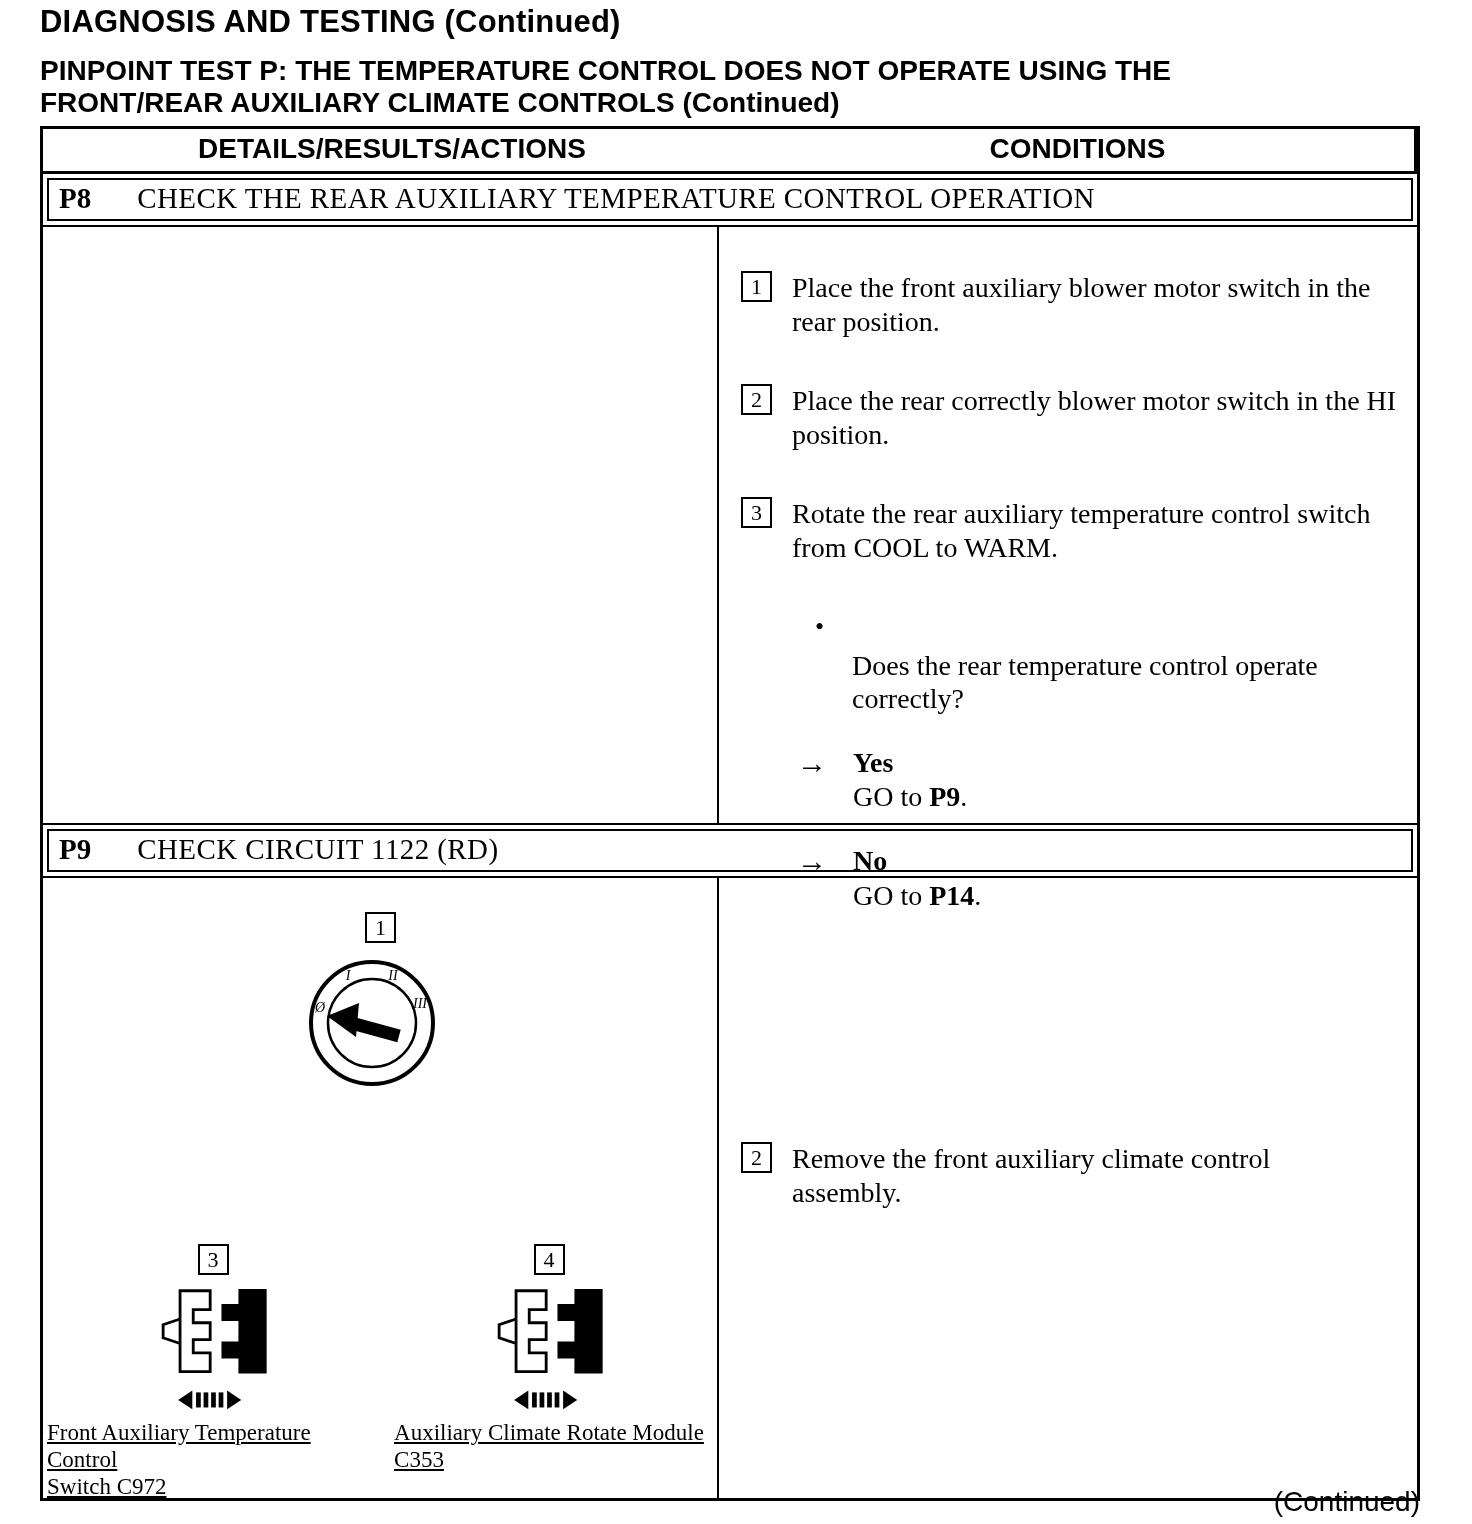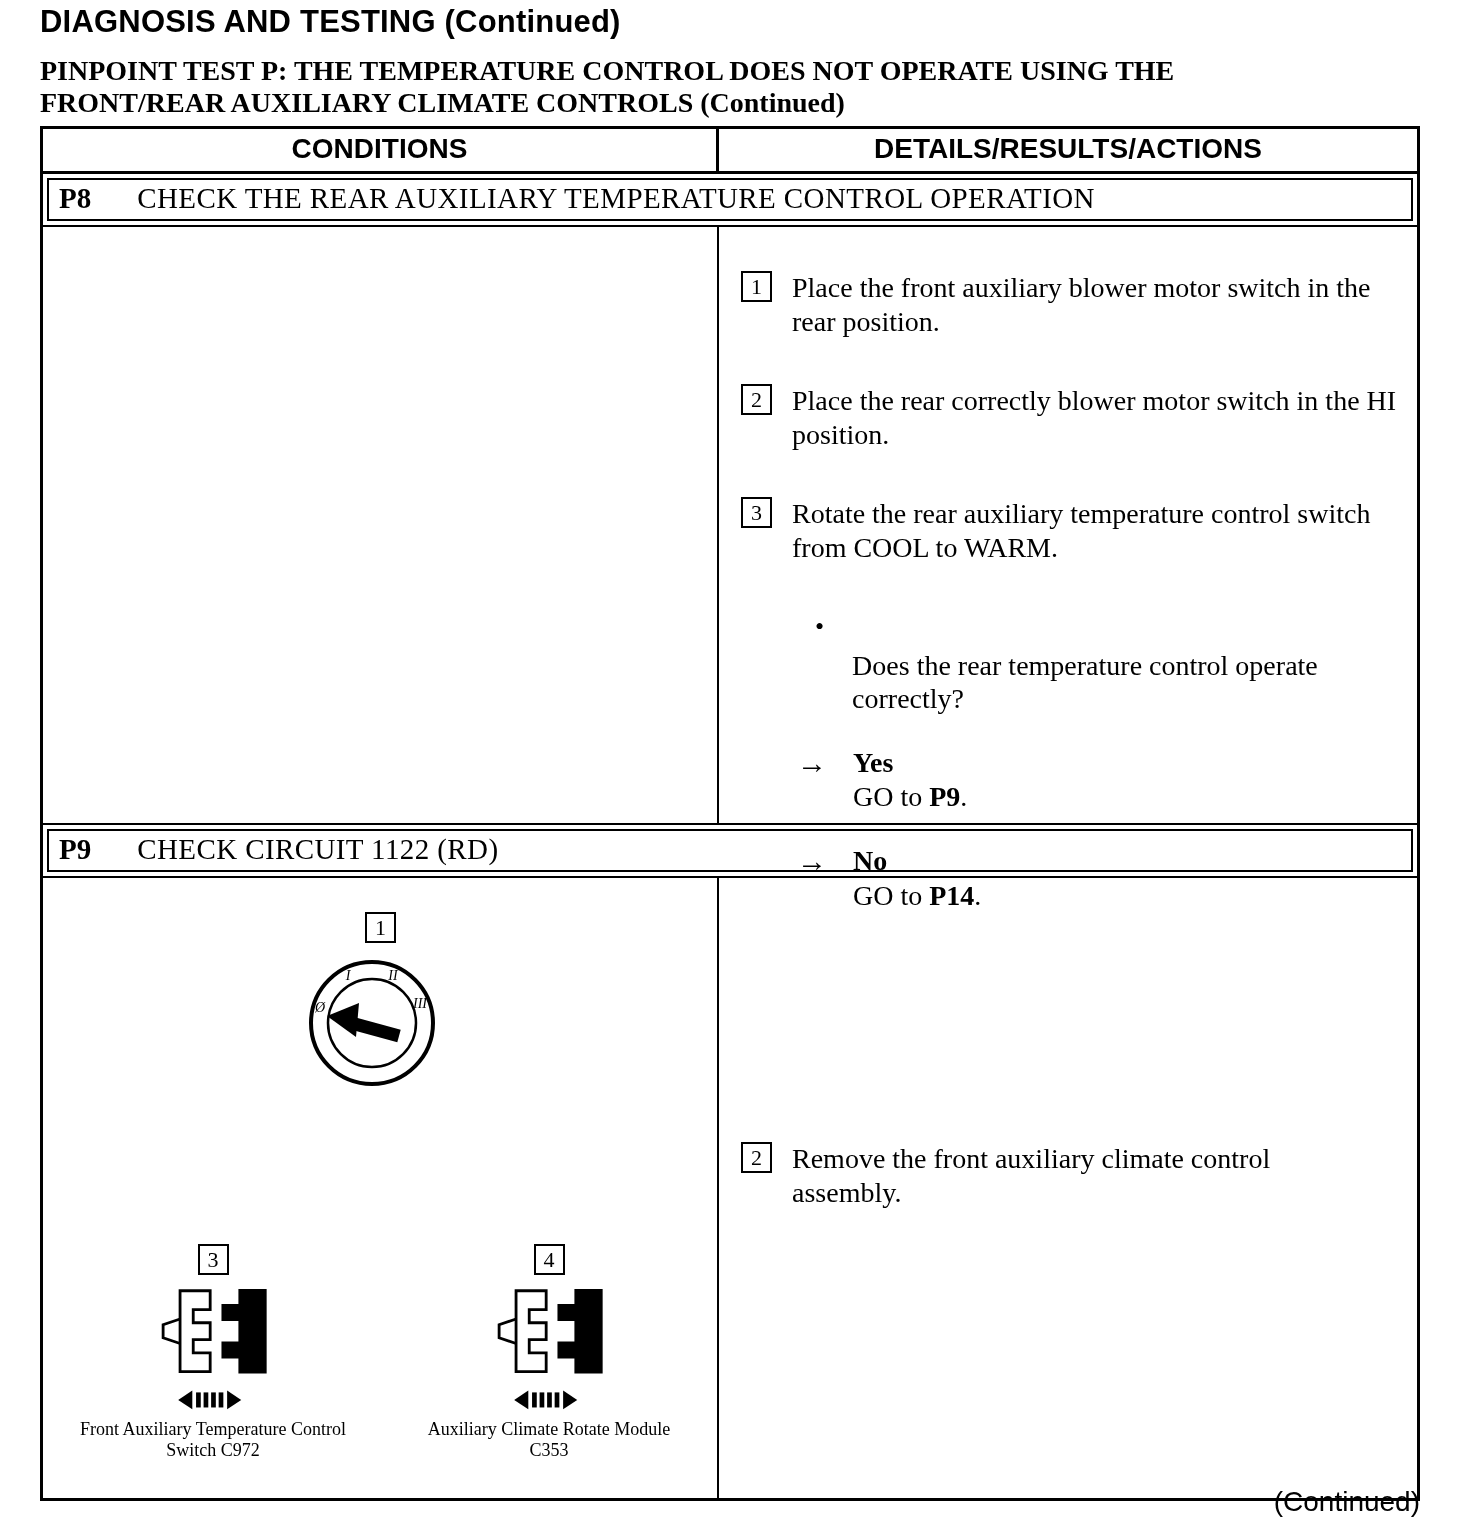--- a/index.html
+++ b/index.html
@@ -3,21 +3,21 @@
 <meta charset="utf-8">
 <style>
   * { box-sizing: border-box; }
   html,body { margin:0; padding:0; background:#fff; }
   body { color:#000; font-family:"Liberation Serif", serif; }
   .page { position:relative; width:1472px; height:1524px; background:#fff; overflow:hidden;border-radius:14px; }
 
   .doc-title { position:absolute; left:40px; top:4px;
     font-family:"Liberation Sans", sans-serif; font-weight:700; font-size:31px; letter-spacing:.2px; }
   .doc-subtitle { position:absolute; left:40px; top:55px; width:1320px;
-    font-family:Liberation Serif, serif; font-weight:700; font-size:28px; line-height:1.15; }
+    font-family:Liberation Sans, sans-serif; font-weight:700; font-size:28px; line-height:1.15; }
 
   .ptable { position:absolute; left:40px; top:126px; width:1380px; border:3px solid #000; background:#fff; }
 
   .thead { display:flex; border-bottom:3px solid #000; }
   .th { font-family:"Liberation Sans", sans-serif; font-weight:700; font-size:28px; text-align:center; padding:4px 0 6px 0; }
   .th.left { width:676px; border-right:3px solid #000; }
   .th.right { flex:1; }
 
   .section-box { margin:4px; border:2px solid #000; display:flex; align-items:baseline; padding:2px 22px 4px 10px; }
   .sec-id { font-weight:700; font-size:29px; margin-right:46px; }
@@ -50,37 +50,37 @@
 
   
   .dial-numbox { position:absolute; left:322px; top:34px; }
   .dial-svg { position:absolute; left:244px; top:60px; }
   .dial-label { font-family:"Liberation Serif", serif; font-style:italic; font-size:14px; text-anchor:middle; fill:#000; }
   .cgroup { position:absolute; top:366px; display:flex; flex-direction:column; align-items:center; }
   .cg3 { left:4px;  width:332px; }
   .cg4 { left:340px; width:332px; }
   .cgroup .numbox { margin-bottom:10px; }
   .connector-svg { margin-bottom:2px; }
-  .caption { font-size:18px; text-align:center; line-height:1.18; }
+  .caption { font-size:23px; line-height:1.18;text-decoration:underline; }
 
   .continued { position:absolute; top:1486px; right:52px; font-family:"Liberation Sans", sans-serif; font-size:28px; }
 </style>
 </head>
 <body>
 
 <div class="page">
 
   <div class="doc-title">DIAGNOSIS AND TESTING (Continued)</div>
   <div class="doc-subtitle">PINPOINT TEST P: THE TEMPERATURE CONTROL DOES NOT OPERATE USING THE FRONT/REAR AUXILIARY CLIMATE CONTROLS (Continued)</div>
 
   <div class="ptable">
 
     <div class="thead">
+      <div class="th right">DETAILS/RESULTS/ACTIONS</div>
       <div class="th left">CONDITIONS</div>
-      <div class="th right">DETAILS/RESULTS/ACTIONS</div>
     </div>
 
     <div class="section-box">
       <span class="sec-id">P8</span>
       <span class="sec-title">CHECK THE REAR AUXILIARY TEMPERATURE CONTROL OPERATION</span>
     </div>
 
     <div class="body-row p8">
       <div class="cell-left"></div>
       <div class="cell-right p8-right">

